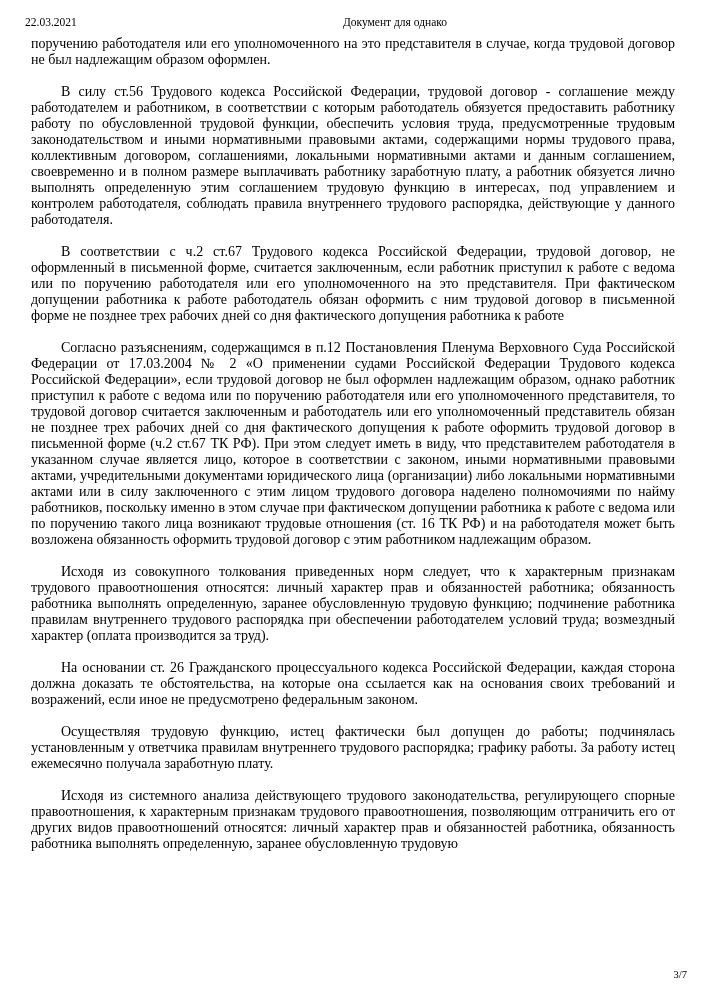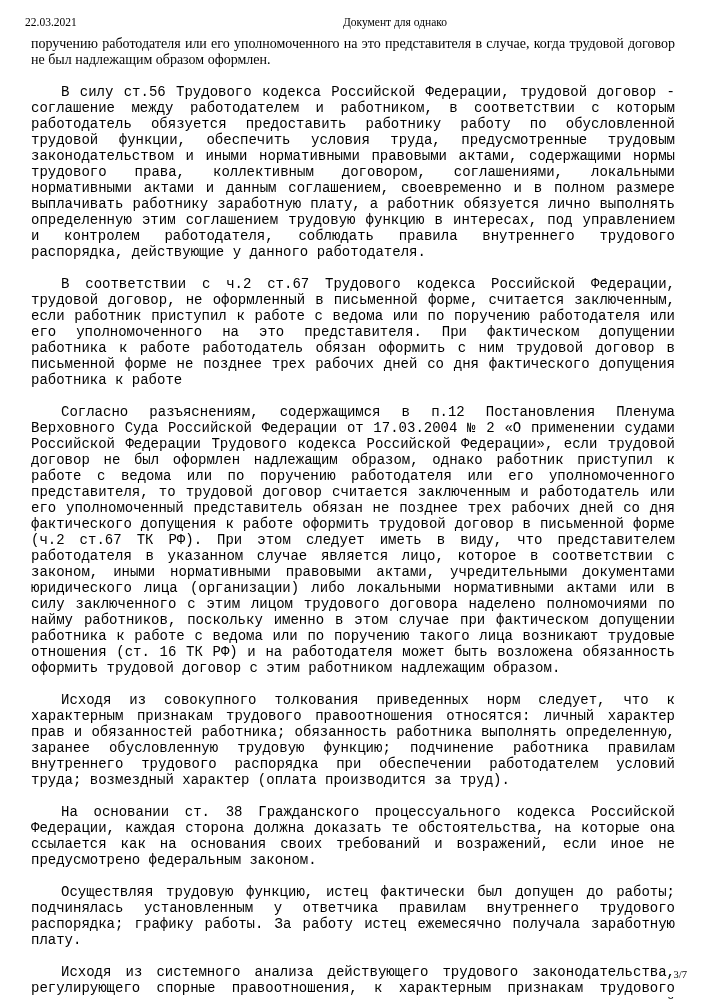--- a/index.html
+++ b/index.html
@@ -47,21 +47,20 @@
     font-size: 14px;
     line-height: 16px;
     text-align: justify;
   }
   .content p {
     margin: 0 0 16px 0;
     padding: 0;
   }
   .content p.indent {
     text-indent: 30px;
-    font-family: Liberation Mono, monospace;
   }
   .footer {
     position: absolute;
     top: 969px;
     right: 20px;
     font-size: 10.5px;
     line-height: 12px;
     color: #000000;
   }
 </style>
@@ -74,20 +73,20 @@
     <span class="date">22.03.2021</span>
     <span class="title">Документ для однако</span>
   </div>
 
   <div class="content">
     <p class="p">поручению работодателя или его уполномоченного на это представителя в случае, когда трудовой договор не был надлежащим образом оформлен.</p>
     <p class="p indent">В силу ст.56 Трудового кодекса Российской Федерации, трудовой договор - соглашение между работодателем и работником, в соответствии с которым работодатель обязуется предоставить работнику работу по обусловленной трудовой функции, обеспечить условия труда, предусмотренные трудовым законодательством и иными нормативными правовыми актами, содержащими нормы трудового права, коллективным договором, соглашениями, локальными нормативными актами и данным соглашением, своевременно и в полном размере выплачивать работнику заработную плату, а работник обязуется лично выполнять определенную этим соглашением трудовую функцию в интересах, под управлением и контролем работодателя, соблюдать правила внутреннего трудового распорядка, действующие у данного работодателя.</p>
     <p class="p indent">В соответствии с ч.2 ст.67 Трудового кодекса Российской Федерации, трудовой договор, не оформленный в письменной форме, считается заключенным, если работник приступил к работе с ведома или по поручению работодателя или его уполномоченного на это представителя. При фактическом допущении работника к работе работодатель обязан оформить с ним трудовой договор в письменной форме не позднее трех рабочих дней со дня фактического допущения работника к работе</p>
     <p class="p indent">Согласно разъяснениям, содержащимся в п.12 Постановления Пленума Верховного Суда Российской Федерации от 17.03.2004 № 2 «О применении судами Российской Федерации Трудового кодекса Российской Федерации», если трудовой договор не был оформлен надлежащим образом, однако работник приступил к работе с ведома или по поручению работодателя или его уполномоченного представителя, то трудовой договор считается заключенным и работодатель или его уполномоченный представитель обязан не позднее трех рабочих дней со дня фактического допущения к работе оформить трудовой договор в письменной форме (ч.2 ст.67 ТК РФ). При этом следует иметь в виду, что представителем работодателя в указанном случае является лицо, которое в соответствии с законом, иными нормативными правовыми актами, учредительными документами юридического лица (организации) либо локальными нормативными актами или в силу заключенного с этим лицом трудового договора наделено полномочиями по найму работников, поскольку именно в этом случае при фактическом допущении работника к работе с ведома или по поручению такого лица возникают трудовые отношения (ст. 16 ТК РФ) и на работодателя может быть возложена обязанность оформить трудовой договор с этим работником надлежащим образом.</p>
     <p class="p indent">Исходя из совокупного толкования приведенных норм следует, что к характерным признакам трудового правоотношения относятся: личный характер прав и обязанностей работника; обязанность работника выполнять определенную, заранее обусловленную трудовую функцию; подчинение работника правилам внутреннего трудового распорядка при обеспечении работодателем условий труда; возмездный характер (оплата производится за труд).</p>
-    <p class="p indent">На основании ст. 38 Гражданского процессуального кодекса Российской Федерации, каждая сторона должна доказать те обстоятельства, на которые она ссылается как на основания своих требований и возражений, если иное не предусмотрено федеральным законом.</p>
+    <p class="p indent">На основании ст. 26 Гражданского процессуального кодекса Российской Федерации, каждая сторона должна доказать те обстоятельства, на которые она ссылается как на основания своих требований и возражений, если иное не предусмотрено федеральным законом.</p>
     <p class="p indent">Осуществляя трудовую функцию, истец фактически был допущен до работы; подчинялась установленным у ответчика правилам внутреннего трудового распорядка; графику работы. За работу истец ежемесячно получала заработную плату.</p>
     <p class="p indent">Исходя из системного анализа действующего трудового законодательства, регулирующего спорные правоотношения, к характерным признакам трудового правоотношения, позволяющим отграничить его от других видов правоотношений относятся: личный характер прав и обязанностей работника, обязанность работника выполнять определенную, заранее обусловленную трудовую</p>
   </div>
 
   <div class="footer">3/7</div>
 
 </div>
 
 </body></html>

